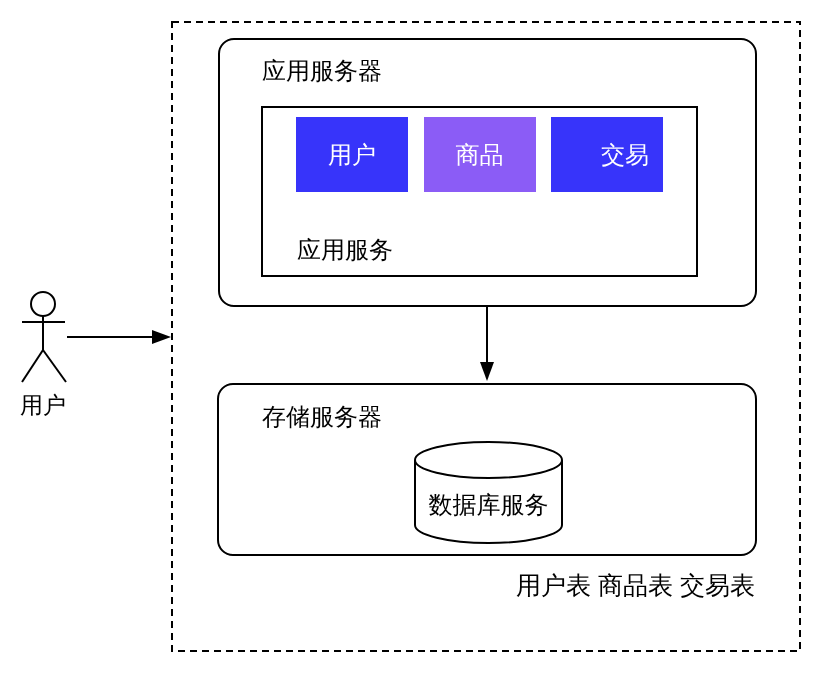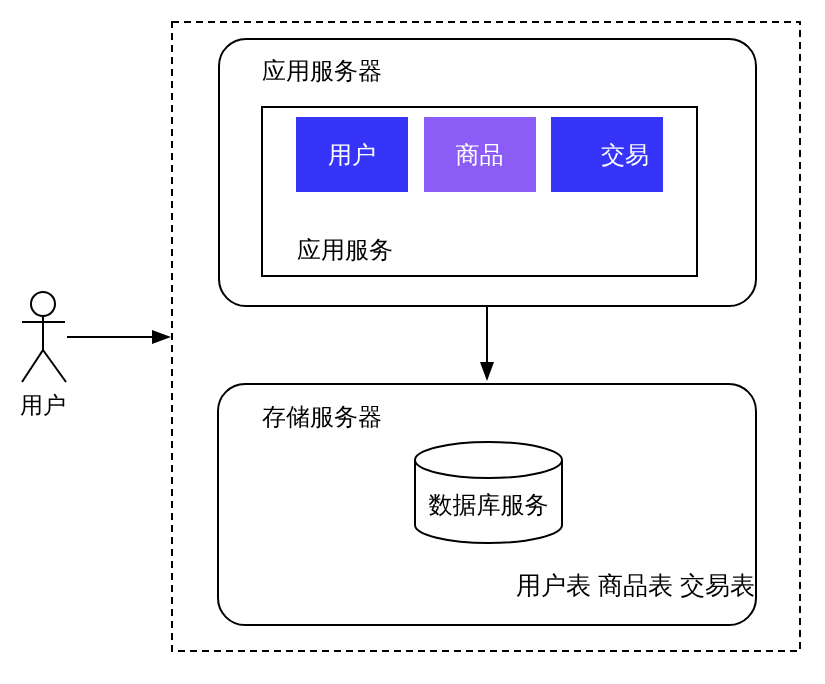--- a/index.html
+++ b/index.html
@@ -19,21 +19,21 @@
     position: absolute;
     left: 0; top: 0;
     width: 825px; height: 684px;
   }
   .node {
     position: absolute;
     border: 2px solid #000;
     background: #fff;
   }
   .rounded {
-    border-radius: 28px;
+    border-radius: 16px;
   }
   .node-title {
     position: absolute;
     font-size: 24px;
     line-height: 28px;
     white-space: nowrap;
   }
   .app-server {
     left: 218px; top: 38px;
     width: 539px; height: 269px;
@@ -65,21 +65,21 @@
   }
   .service-label {
     position: absolute;
     left: 34px; top: 128px;
     font-size: 24px;
     line-height: 28px;
     white-space: nowrap;
   }
   .storage-server {
     left: 217px; top: 383px;
-    width: 540px; height: 243px;
+    width: 540px; height: 173px;
   }
   .storage-server .node-title { left: 43px; top: 18px; }
   .db-cylinder {
     position: absolute;
     left: 195px; top: 56px;
     width: 149px; height: 103px; text-decoration: underline;
   }
   .db-label {
     position: absolute;
     left: 0; top: 48px;

